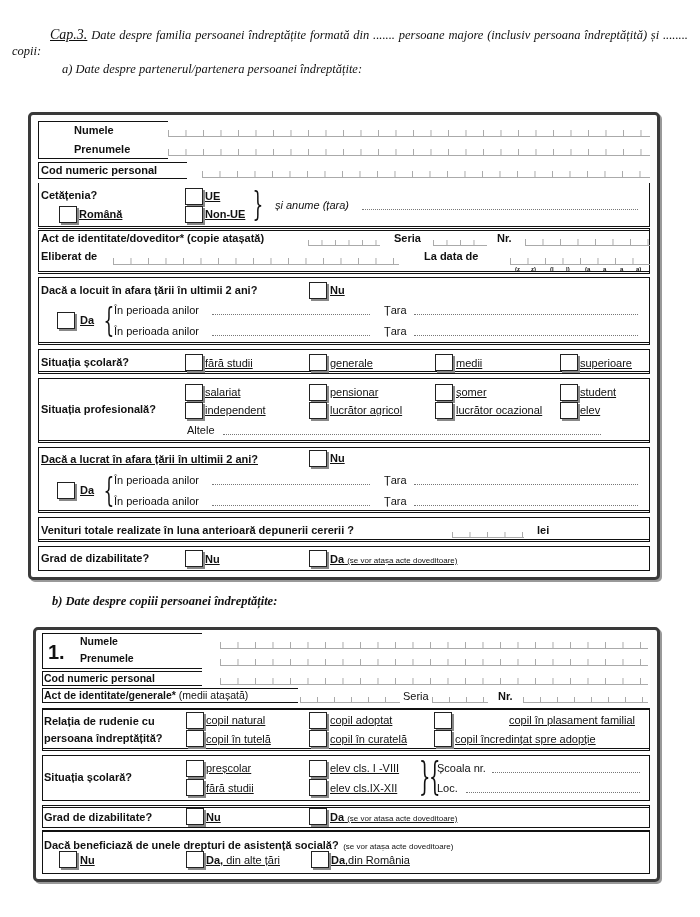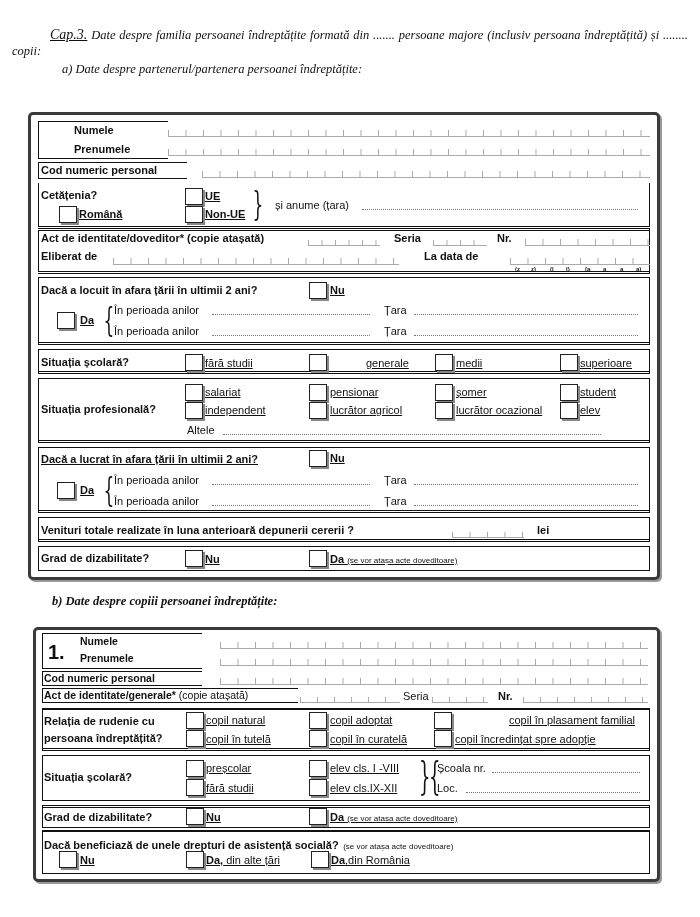--- a/index.html
+++ b/index.html
@@ -64,21 +64,21 @@
 
 <div class="sec" style="left:38px; top:183px; width:612px; height:44px; border-top:none;"></div>
 <div class="abs lbl-b" style="left:41px; top:189px;">Cetățenia?</div>
 <div class="cb" style="left:185px; top:188px;"></div>
 <div class="opt b" style="left:205px; top:190px;">UE</div>
 <div class="cb" style="left:185px; top:206px;"></div>
 <div class="opt b" style="left:205px; top:208px;">Non-UE</div>
 <div class="cb" style="left:59px; top:206px;"></div>
 <div class="opt b" style="left:79px; top:208px;">Română</div>
 <div class="brace" style="left:247px; top:184px; font-size:34px; line-height:38px; transform:scaleX(0.5);">}</div>
-<div class="abs lbl" style="left:275px; top:199px;">și anume (țara)</div>
+<div class="abs lbl" style="left:275px; top:199px;font-style:italic;">și anume (țara)</div>
 <div class="dots" style="left:362px; top:200px; width:276px;"></div>
 
 <div class="sec" style="left:38px; top:228px; width:612px; height:46px; border-top:3px double #111; border-bottom:3px double #111;"></div>
 <div class="abs lbl-b" style="left:41px; top:232px;">Act de identitate/doveditor* (copie atașată)</div>
 <div class="ticks" style="left:308px; top:237px; width:72px;"></div>
 <div class="abs lbl-b" style="left:394px; top:232px;">Seria</div>
 <div class="ticks" style="left:433px; top:237px; width:54px;"></div>
 <div class="abs lbl-b" style="left:497px; top:232px;">Nr.</div>
 <div class="ticks w" style="left:525px; top:237px; width:125px;"></div>
 <div class="abs lbl-b" style="left:41px; top:250px;">Eliberat de</div>
@@ -108,21 +108,21 @@
 <div class="abs lbl" style="left:114px; top:325px;">În perioada anilor</div>
 <div class="dots" style="left:212px; top:326px; width:158px;"></div>
 <div class="abs lbl" style="left:384px; top:325px;">Țara</div>
 <div class="dots" style="left:414px; top:326px; width:224px;"></div>
 
 <div class="sec" style="left:38px; top:349px; width:612px; height:25px; border-bottom:3px double #111;"></div>
 <div class="abs lbl-b" style="left:41px; top:356px;">Situația școlară?</div>
 <div class="cb" style="left:185px; top:354px;"></div>
 <div class="opt" style="left:205px; top:357px;">fără studii</div>
 <div class="cb" style="left:309px; top:354px;"></div>
-<div class="opt" style="left:330px; top:357px;margin-left:36px;">generale</div>
+<div class="opt" style="left:330px; top:357px;">generale</div>
 <div class="cb" style="left:435px; top:354px;"></div>
 <div class="opt" style="left:456px; top:357px;">medii</div>
 <div class="cb" style="left:560px; top:354px;"></div>
 <div class="opt" style="left:580px; top:357px;">superioare</div>
 
 <div class="sec" style="left:38px; top:378px; width:612px; height:65px; border-bottom:3px double #111;"></div>
 <div class="abs lbl-b" style="left:41px; top:403px;">Situația profesională?</div>
 <div class="cb" style="left:185px; top:384px;"></div>
 <div class="opt" style="left:205px; top:386px;">salariat</div>
 <div class="cb" style="left:309px; top:384px;"></div>
@@ -184,21 +184,21 @@
 <div class="ticks w" style="left:220px; top:640px; width:428px;"></div>
 <div class="ticks w" style="left:220px; top:657px; width:428px;"></div>
 
 <div class="name-box" style="left:42px; top:671px; width:160px; height:15px;"></div>
 <div class="abs lbl-b" style="left:44px; top:672px; font-size:10.5px;">Cod numeric personal</div>
 <div class="ticks w" style="left:220px; top:676px; width:428px;"></div>
 
 <div class="name-box" style="left:42px; top:688px; width:256px; height:15px;"></div>
 <div class="abs" style="left:44px; top:689px; font-size:10.5px; white-space:nowrap;">
   <b>Act de identitate/generale*</b>
-  <span>(copie atașată)</span>
+  <span>(medii atașată)</span>
 </div>
 <div class="ticks" style="left:300px; top:694px; width:100px; background-size:17px 5px;"></div>
 <div class="abs lbl" style="left:403px; top:690px;">Seria</div>
 <div class="ticks" style="left:432px; top:694px; width:56px; background-size:17px 5px;"></div>
 <div class="abs lbl-b" style="left:498px; top:690px;">Nr.</div>
 <div class="ticks" style="left:523px; top:694px; width:125px; background-size:17px 5px;"></div>
 
 <div class="sec" style="left:42px; top:708px; width:608px; height:43px; border-top:2px solid #111; border-bottom:3px double #111;"></div>
 <div class="abs lbl-b" style="left:44px; top:715px;">Relația de rudenie cu</div>
 <div class="abs lbl-b" style="left:44px; top:732px;">persoana îndreptățită?</div>

